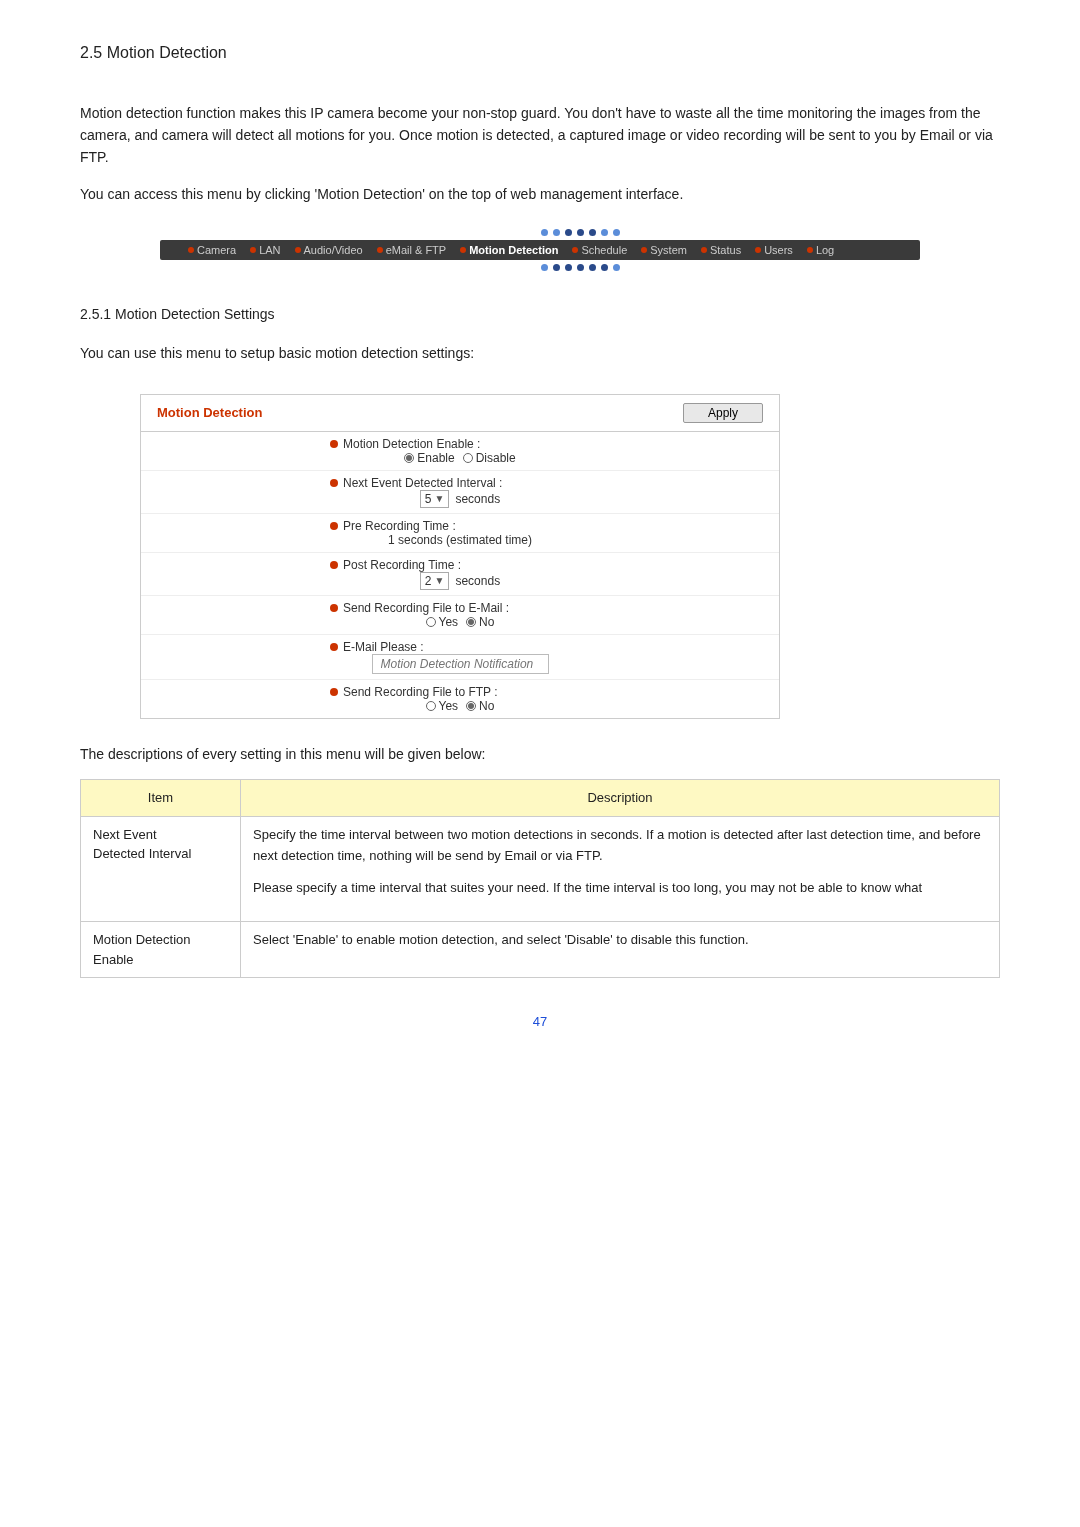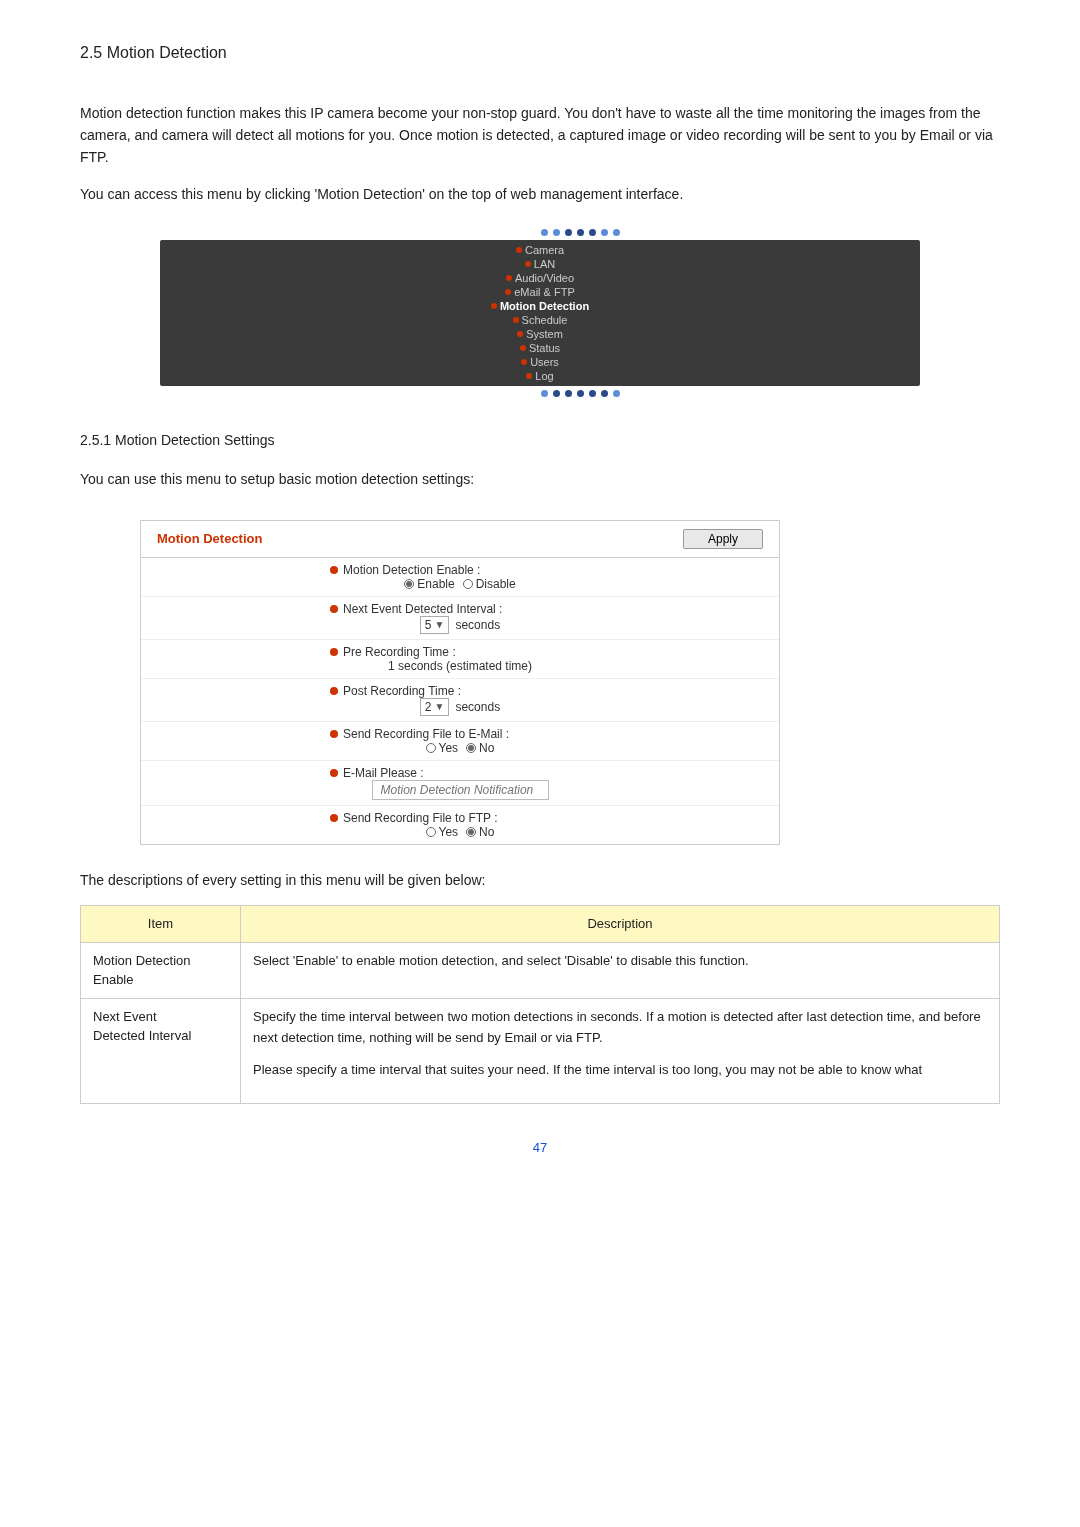--- a/index.html
+++ b/index.html
@@ -50,27 +50,26 @@
       height: 7px;
       border-radius: 50%;
       background: #5b8dd9;
       display: inline-block;
     }
     .dot.dark { background: #2a4a8a; }
     .nav-bar {
       background: #3a3a3a;
       color: #ccc;
       font-size: 11px;
-      padding: 4px 7px;
+      padding: 4px 22px;
       display: flex;
       align-items: center;
       gap: 2px;
       border-radius: 2px;
       width: 760px;
-      flex-direction: column;
     }
     .nav-item {
       display: flex;
       align-items: center;
       gap: 3px;
       padding: 0 6px;
       cursor: pointer;
       white-space: nowrap;
     }
     .nav-item.active {
@@ -423,30 +422,30 @@
 
 <table class="desc-table">
   <thead>
     <tr>
       <th class="item-col">Item</th>
       <th>Description</th>
     </tr>
   </thead>
   <tbody>
     <tr>
-      <td>Motion Detection Enable</td>
-      <td>Select 'Enable' to enable motion detection, and select 'Disable' to disable this function.</td>
-    </tr>
-    <tr>
       <td>Next Event<br>Detected Interval</td>
       <td>
         <p style="margin-bottom:12px;">Specify the time interval between two motion detections in seconds. If a motion is detected after last detection time, and before next detection time, nothing will be send by Email or via FTP.</p>
         <p>Please specify a time interval that suites your need. If the time interval is too long, you may not be able to know what</p>
       </td>
     </tr>
+    <tr>
+      <td>Motion Detection Enable</td>
+      <td>Select 'Enable' to enable motion detection, and select 'Disable' to disable this function.</td>
+    </tr>
   </tbody>
 </table>
 
 
 <div class="page-number">47</div>
 
 
 
 
 </body></html>

